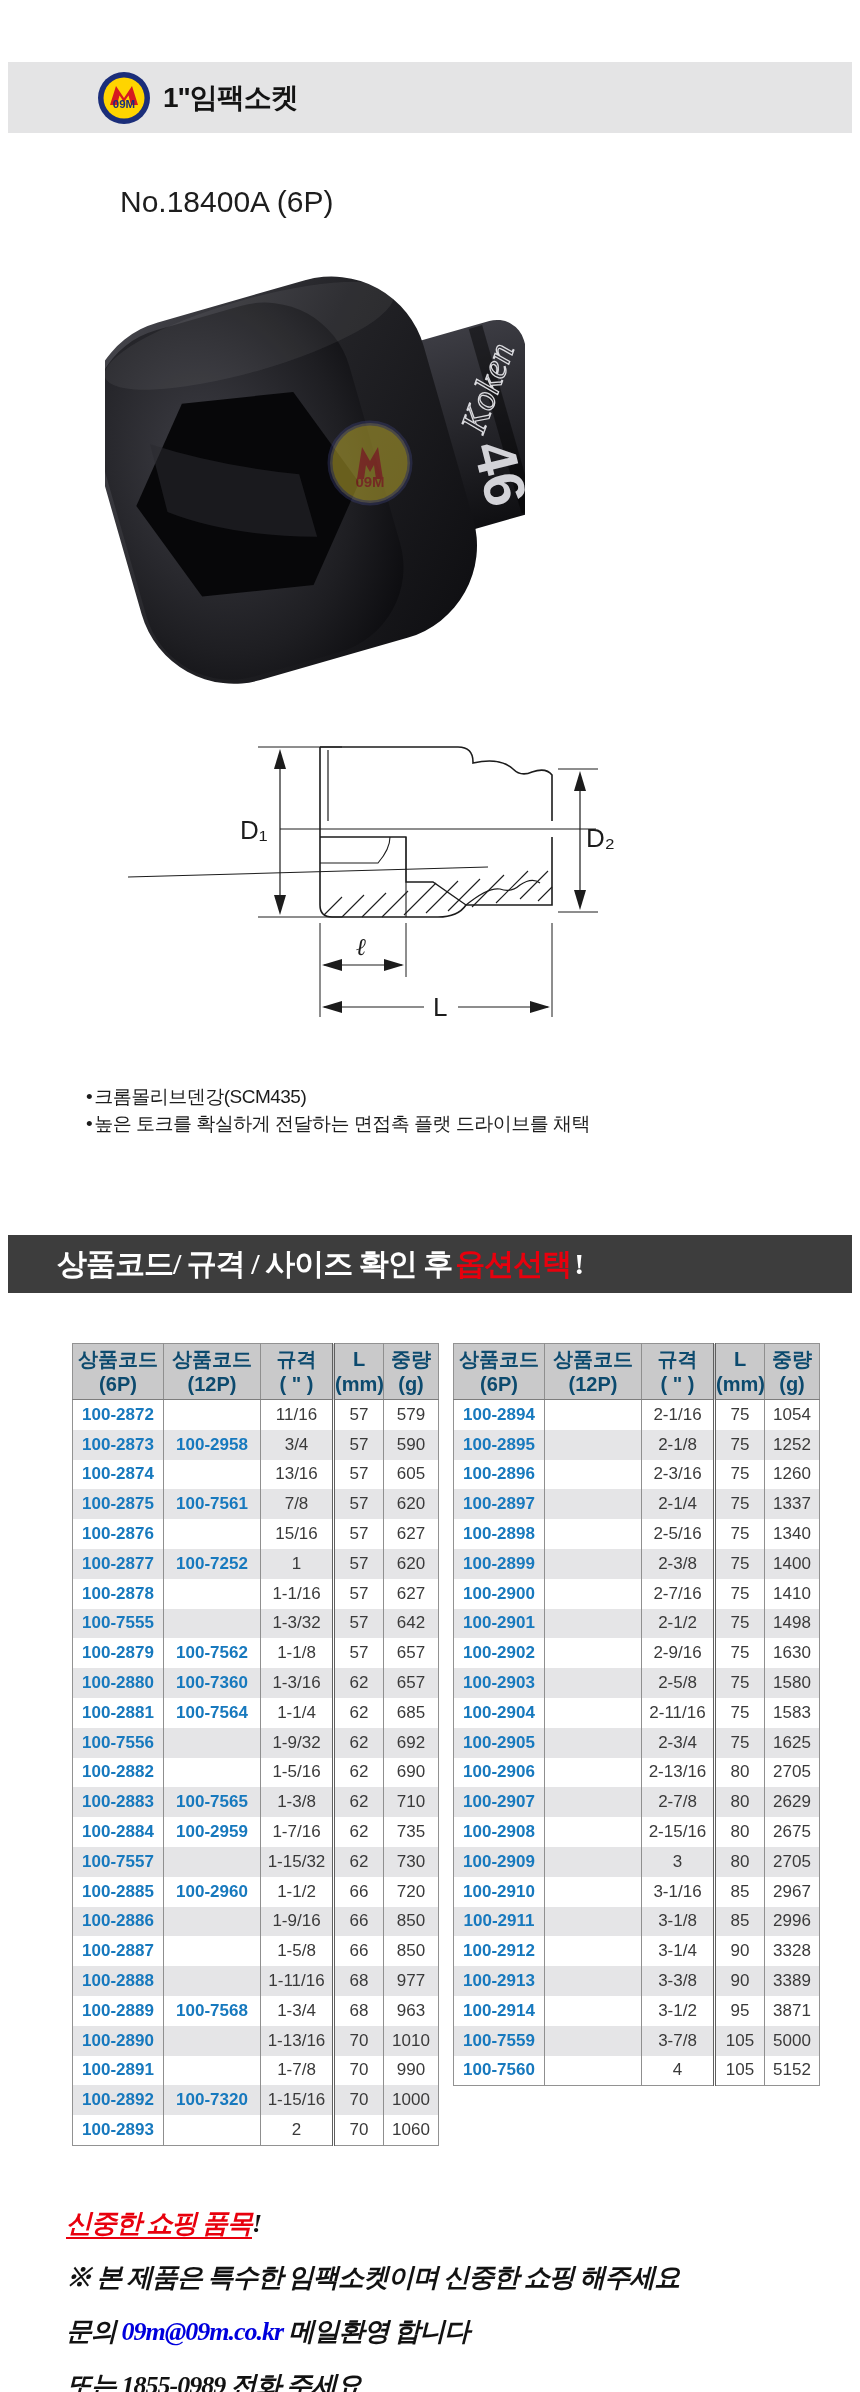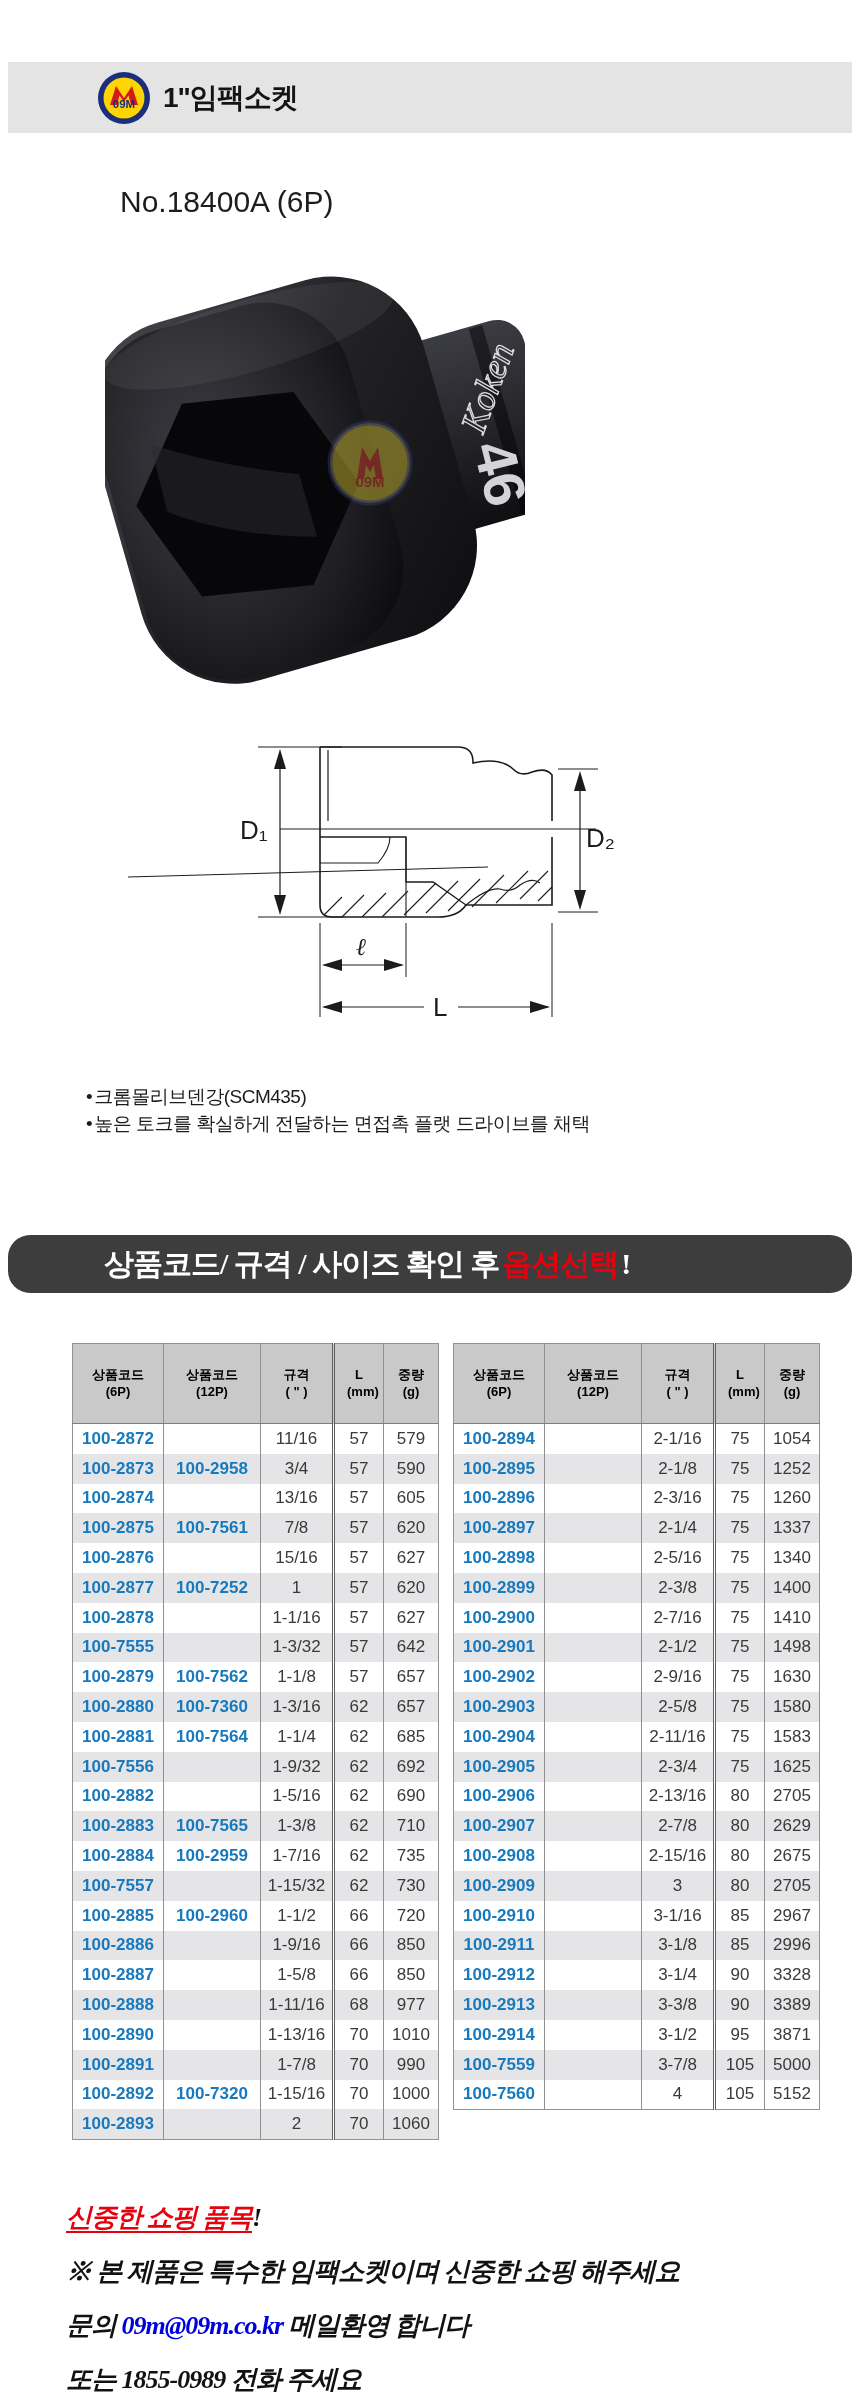--- a/index.html
+++ b/index.html
@@ -19,35 +19,34 @@
 
   .photo-wrap{margin:16px 0 0 105px; width:420px; height:470px;}
   .diagram-wrap{margin:12px 0 0 128px; width:490px; height:300px;text-align:center;}
 
   .features{margin:66px 0 0 86px; list-style:none; padding:0;}
   .features li{font-size:19px; color:#1c1c1c; line-height:27px; letter-spacing:-0.5px;}
   .features li .dot{margin-right:2px;}
 
   .banner{
     margin:98px 8px 0 8px; height:58px; background:#3d3d3d;
-    display:flex; align-items:center; padding-left:96px; box-sizing:border-box;
+    display:flex; align-items:center; padding-left:49px; box-sizing:border-box;
     font-family:"Liberation Serif", serif; font-weight:bold; font-size:30px; color:#ffffff;
     letter-spacing:-1px;
-    border-radius:22px;
   }
   .banner .hl{color:#e8000d; margin:0 3px;}
 
   .tables{display:flex; margin:50px 0 0 72px; gap:14px; align-items:flex-start;}
   table.spec{
     border-collapse:collapse; table-layout:fixed; width:366px;
     border:1px solid #929292;
   }
   table.spec th{
-    background:#c9c9ca; height:55px; font-size:13px; font-weight:bold; color:#000000;
-    line-height:1.25; padding:12px; text-align:center;
+    background:#c9c9ca; height:55px; font-size:20px; font-weight:bold; color:#0c4a6e;
+    line-height:1.25; padding:0; text-align:center;
   }
   table.spec td{
     height:29.8px; padding:0; font-size:17px; text-align:center; color:#3a3a3a;
     white-space:nowrap; overflow:hidden;
   }
   table.spec tbody tr:nth-child(even){background:#e5e5e7;}
   table.spec th + th, table.spec td + td{border-left:1px solid #8f8f8f;}
   table.spec th:nth-child(4), table.spec td:nth-child(4){border-left:3px double #5f5f5f;}
   table.spec thead th{border-bottom:1px solid #7d7d7d;}
   table.spec td.code{color:#1779be; font-weight:bold;}
@@ -351,20 +350,27 @@
           <td>850</td>
         </tr>
         <tr>
           <td class="code">100-2888</td>
           <td class="code"></td>
           <td>1-11/16</td>
           <td>68</td>
           <td>977</td>
         </tr>
         <tr>
+          <td class="code">100-2889</td>
+          <td class="code">100-7568</td>
+          <td>1-3/4</td>
+          <td>68</td>
+          <td>963</td>
+        </tr>
+        <tr>
           <td class="code">100-2890</td>
           <td class="code"></td>
           <td>1-13/16</td>
           <td>70</td>
           <td>1010</td>
         </tr>
         <tr>
           <td class="code">100-2891</td>
           <td class="code"></td>
           <td>1-7/8</td>

